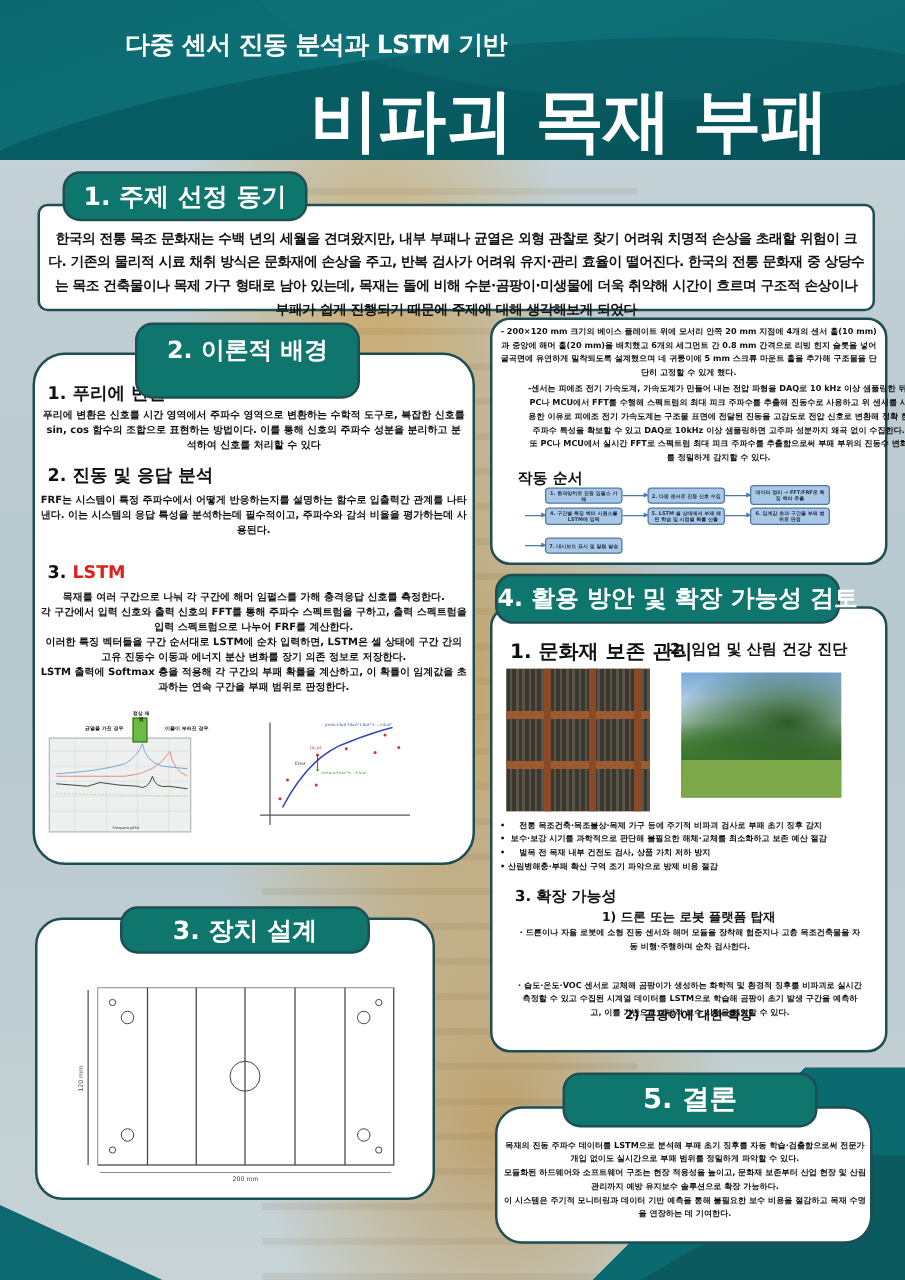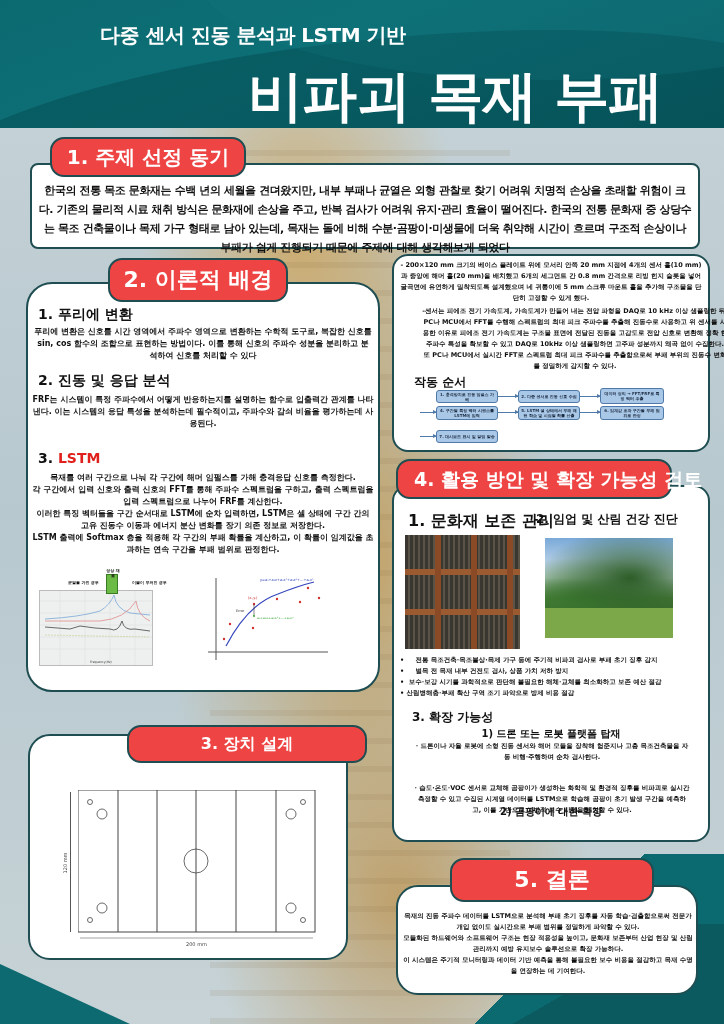--- a/index.html
+++ b/index.html
@@ -62,49 +62,49 @@
     position: absolute; right: 0; bottom: 0; width: 250px; height: 100px;
     background: linear-gradient(150deg, rgba(0,0,0,0) 50%, #0a5a60 50%);
   }
 
   
   .panel {
     position: absolute; background: #fff;
     border: 2px solid #1f4e52; border-radius: 22px;
   }
   .tab {
-    position: absolute; background: #ef4444; color: #fff;
+    position: absolute; background: #0f766e; color: #fff;
     border: 2px solid #1f4e52; border-radius: 14px;
     font-weight: bold; text-align: center; white-space: nowrap;
   }
   .text-c { text-align: center; }
   .sm { font-size: 8px; line-height: 12px; font-weight: bold; }
   .xs { font-size: 6.5px; line-height: 11px; font-weight: bold; }
   .h2 { font-size: 14px; font-weight: bold; }
   .h3 { font-size: 12px; font-weight: bold; }
 
   
   #p1 { left: 30px; top: 163px; width: 670px; height: 86px; border-radius: 8px; }
   #t1 { left: 50px; top: 137px; width: 196px; height: 40px; font-size: 20px; line-height: 36px; }
   #p1 .body { position: absolute; left: 6px; top: 16px; right: 6px; font-size: 11px; line-height: 19px; font-weight: bold; text-align: center; letter-spacing: -0.4px; }
 
   
   #p2 { left: 26px; top: 282px; width: 354px; height: 410px; border-radius: 26px; }
-  #t2 { left: 108px; top: 258px; width: 180px; height: 44px; font-size: 22px; line-height: 40px; }
+  #t2 { left: 108px; top: 258px; width: 180px; height: 61px; font-size: 19px; line-height: 40px; }
 
   
   #p3r { left: 392px; top: 254px; width: 318px; height: 198px; border-radius: 16px; }
 
   
   #p3 { left: 28px; top: 734px; width: 320px; height: 226px; border-radius: 22px; }
-  #t3 { left: 96px; top: 725px; width: 240px; height: 38px; font-size: 16px; line-height: 34px; margin-left: 31px; }
+  #t3 { left: 96px; top: 725px; width: 200px; height: 38px; font-size: 20px; line-height: 34px; }
 
   
   #p4 { left: 392px; top: 485px; width: 318px; height: 357px; border-radius: 16px; }
-  #t4 { left: 396px; top: 459px; width: 276px; height: 40px; font-size: 19px; line-height: 36px; padding-left: 16px; }
+  #t4 { left: 396px; top: 459px; width: 276px; height: 40px; font-size: 19px; line-height: 36px; }
 
   
   #p5 { left: 396px; top: 885px; width: 302px; height: 110px; border-radius: 22px; }
   #t5 { left: 450px; top: 858px; width: 204px; height: 44px; font-size: 22px; line-height: 40px; }
 
   .abs { position: absolute; }
   .red { color: #e0201c; }
 
   
   .fbox {
@@ -278,22 +278,22 @@
 <div class="abs" style="left:70px; top:792px; width:1px; height:140px; background:#555;"></div>
 <div class="abs" style="left:55px; top:860px; font-size:5px; color:#444; transform:rotate(-90deg);">120 mm</div>
 <div class="abs" style="left:186px; top:941px; font-size:5px; color:#444;">200 mm</div>
 
 <div class="panel" id="p4">
   <div class="abs h3" style="left:14px; top:24px; font-size:16px;">1.  문화재 보존 관리</div>
   <div class="abs h3" style="left:142px; top:24px; font-size:12px;">2. 임업 및 산림 건강 진단</div>
 
   <div class="abs xs" style="left:6px; top:168px; width:306px;">
     <div>• &nbsp;&nbsp;&nbsp;&nbsp;<span>전통 목조건축·목조불상·목제 가구 등에 주기적 비파괴 검사로 부패 초기 징후 감지</span></div>
+    <div>• &nbsp;<span>보수·보강 시기를 과학적으로 판단해 불필요한 해체·교체를 최소화하고 보존 예산 절감</span></div>
     <div>• &nbsp;&nbsp;&nbsp;&nbsp;<span>벌목 전 목재 내부 건전도 검사, 상품 가치 저하 방지</span></div>
-    <div>• &nbsp;<span>보수·보강 시기를 과학적으로 판단해 불필요한 해체·교체를 최소화하고 보존 예산 절감</span></div>
     <div>• <span>산림병해충·부패 확산 구역 조기 파악으로 방제 비용 절감</span></div>
   </div>
 
   <div class="abs h3" style="left:18px; top:222px; font-size:12px;">3. 확장 가능성</div>
   <div class="abs h3 text-c" style="left:0; top:240px; width:314px; font-size:10px;">1) 드론 또는 로봇 플랫폼 탑재</div>
   <div class="abs xs text-c" style="left:20px; top:254px; width:276px;">· 드론이나 자율 로봇에 소형 진동 센서와 해머 모듈을 장착해 험준지나 고층 목조건축물을 자동 비행·주행하며 순차 검사한다.</div>
   <div class="abs h3 text-c" style="left:0; top:282px; width:314px; font-size:10px;margin-top:36px;">2) 곰팡이에 대한 확장</div>
   <div class="abs xs text-c" style="left:20px; top:296px; width:276px;">· 습도·온도·VOC 센서로 교체해 곰팡이가 생성하는 화학적 및 환경적 징후를 비파괴로 실시간 측정할 수 있고 수집된 시계열 데이터를 LSTM으로 학습해 곰팡이 초기 발생 구간을 예측하고, 이를 기반으로 예방적 보수 시점을 제안할 수 있다.</div>
 </div>
 <div class="tab" id="t4">4. 활용 방안 및 확장 가능성 검토</div>

